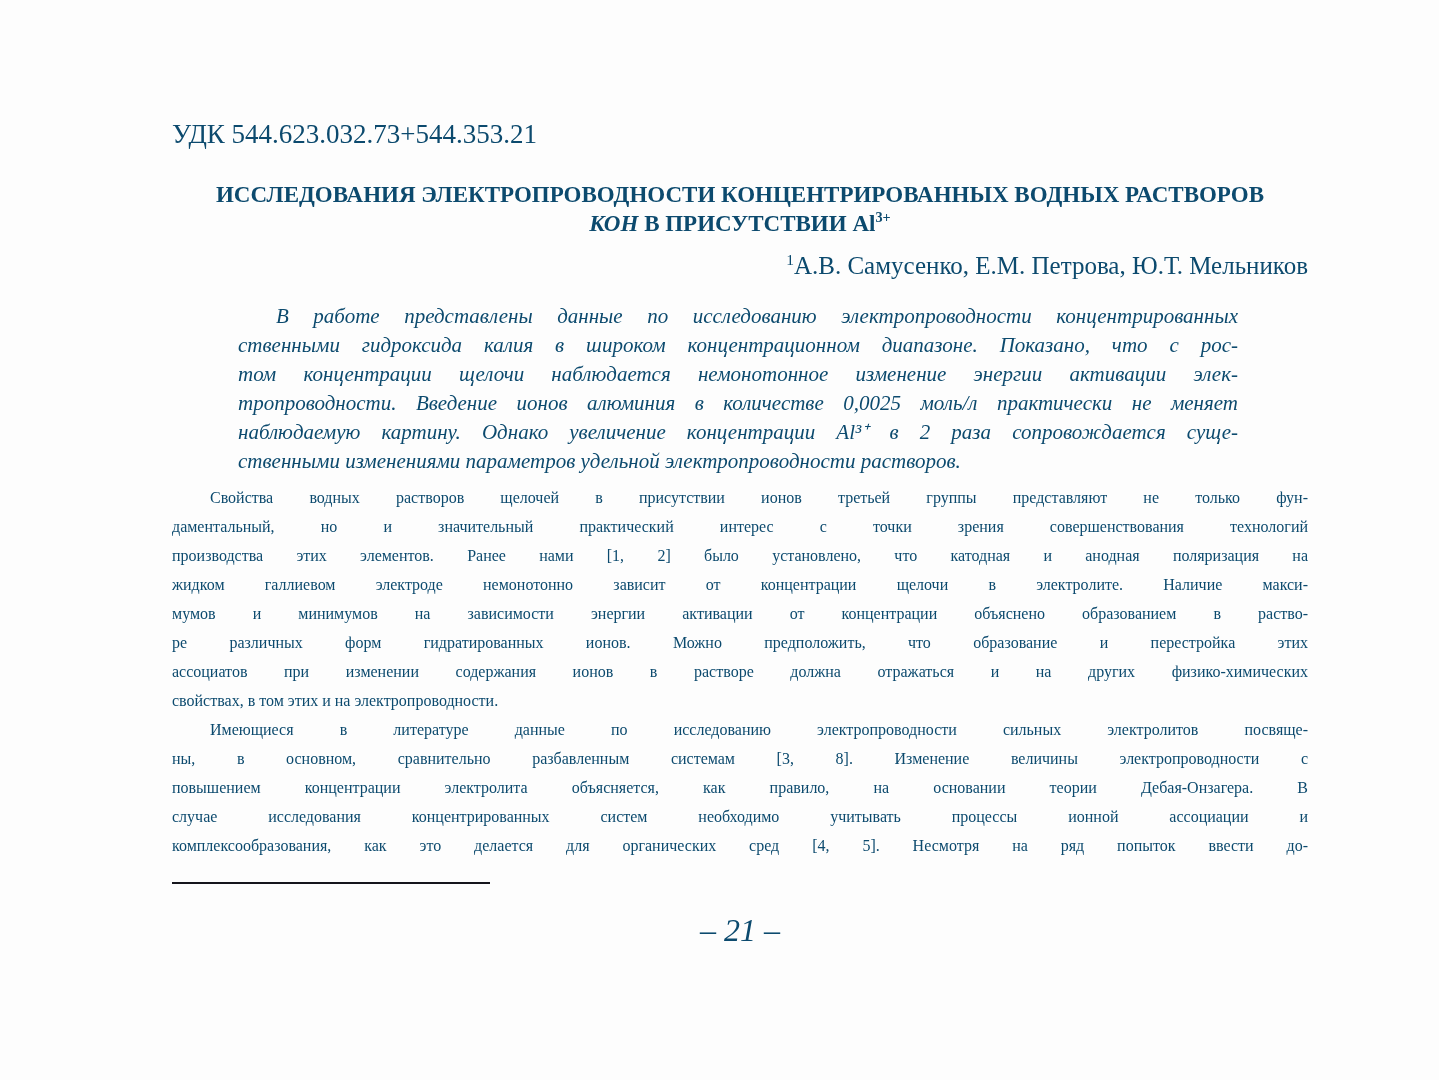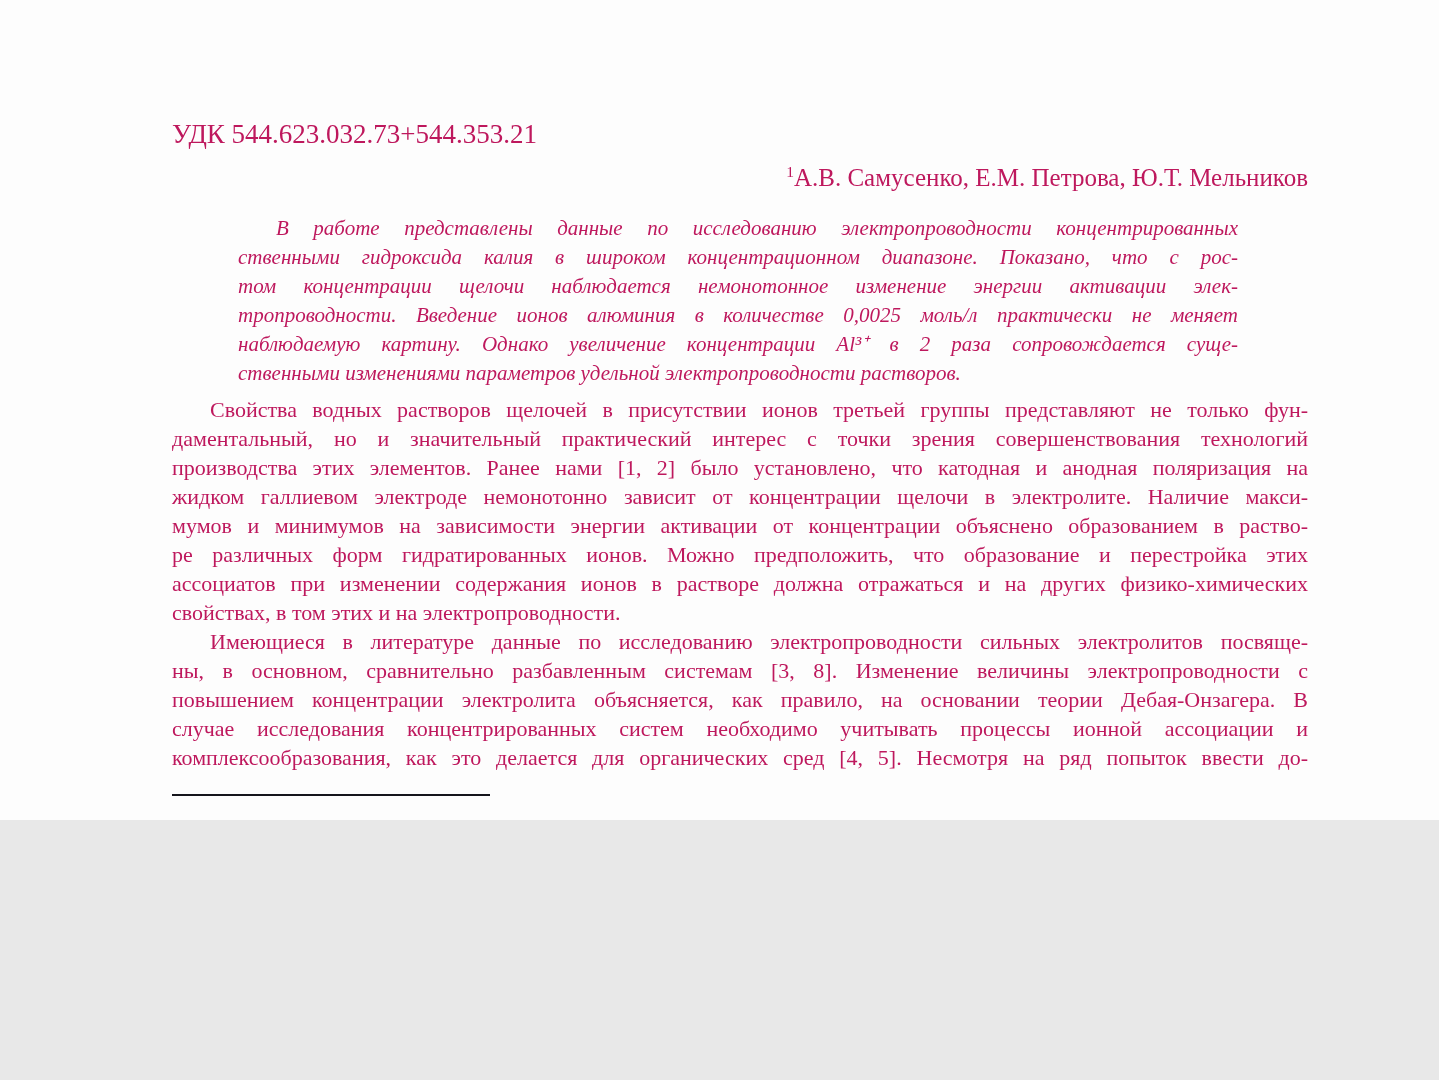--- a/index.html
+++ b/index.html
@@ -1,20 +1,20 @@
 <!DOCTYPE html>
 <html><head>
 <meta charset="utf-8">
 <style>
   html, body { margin: 0; padding: 0; background: #e8e8e8; }
   .sheet {
-    width: 1439px; height: 820px;
+    width: 1439px; height: 1080px;
     background: #fdfdfd;
     font-family: "Liberation Serif", serif;
-    color: #be185d;
+    color: #0c4a6e;
     position: relative;
     overflow: hidden;
     margin: 0 auto;
   }
   .content { position: absolute; left: 172px; top: 118px; width: 1136px; }
 
   .udc { font-size: 27px; line-height: 32px; }
 
   .title {
     margin: 30px 0 0 0;
@@ -34,21 +34,21 @@
     line-height: 32px;
   }
 
   .abstract {
     margin: 20px 70px 0 66px;
     font-style: italic;
     font-size: 21px;
     line-height: 29px;
   }
 
-  .body-text { margin-top: 7px; font-size: 22px; line-height: 29px; }
+  .body-text { margin-top: 7px; font-size: 16px; line-height: 29px; }
 
   .line { text-align: justify; text-align-last: justify; }
   .line.last { text-align-last: left; }
   .line.indent { padding-left: 38px; }
 
   .footnote-rule {
     margin-top: 22px;
     width: 318px; height: 0;
     border-top: 2px solid #15151c;
   }
@@ -63,20 +63,24 @@
   }
 </style>
 </head>
 <body>
 
 <div class="sheet">
   <div class="content">
 
     <div class="udc">УДК 544.623.032.73+544.353.21</div>
 
+    <div class="title">
+      <span>ИССЛЕДОВАНИЯ ЭЛЕКТРОПРОВОДНОСТИ КОНЦЕНТРИРОВАННЫХ ВОДНЫХ РАСТВОРОВ</span><br>
+      <span class="italic">КОН</span><span> В ПРИСУТСТВИИ Al</span><sup>3+</sup>
+    </div>
 
     <div class="authors">
       <sup>1</sup><span>А.В. Самусенко, Е.М. Петрова, Ю.Т. Мельников</span>
     </div>
 
     <div class="abstract">
         <div class="line indent">В работе представлены данные по исследованию электропроводности концентрированных</div>
         <div class="line">ственными гидроксида калия в широком концентрационном диапазоне. Показано, что с рос-</div>
         <div class="line">том концентрации щелочи наблюдается немонотонное изменение энергии активации элек-</div>
         <div class="line">тропроводности. Введение ионов алюминия в количестве 0,0025 моль/л практически не меняет</div>

